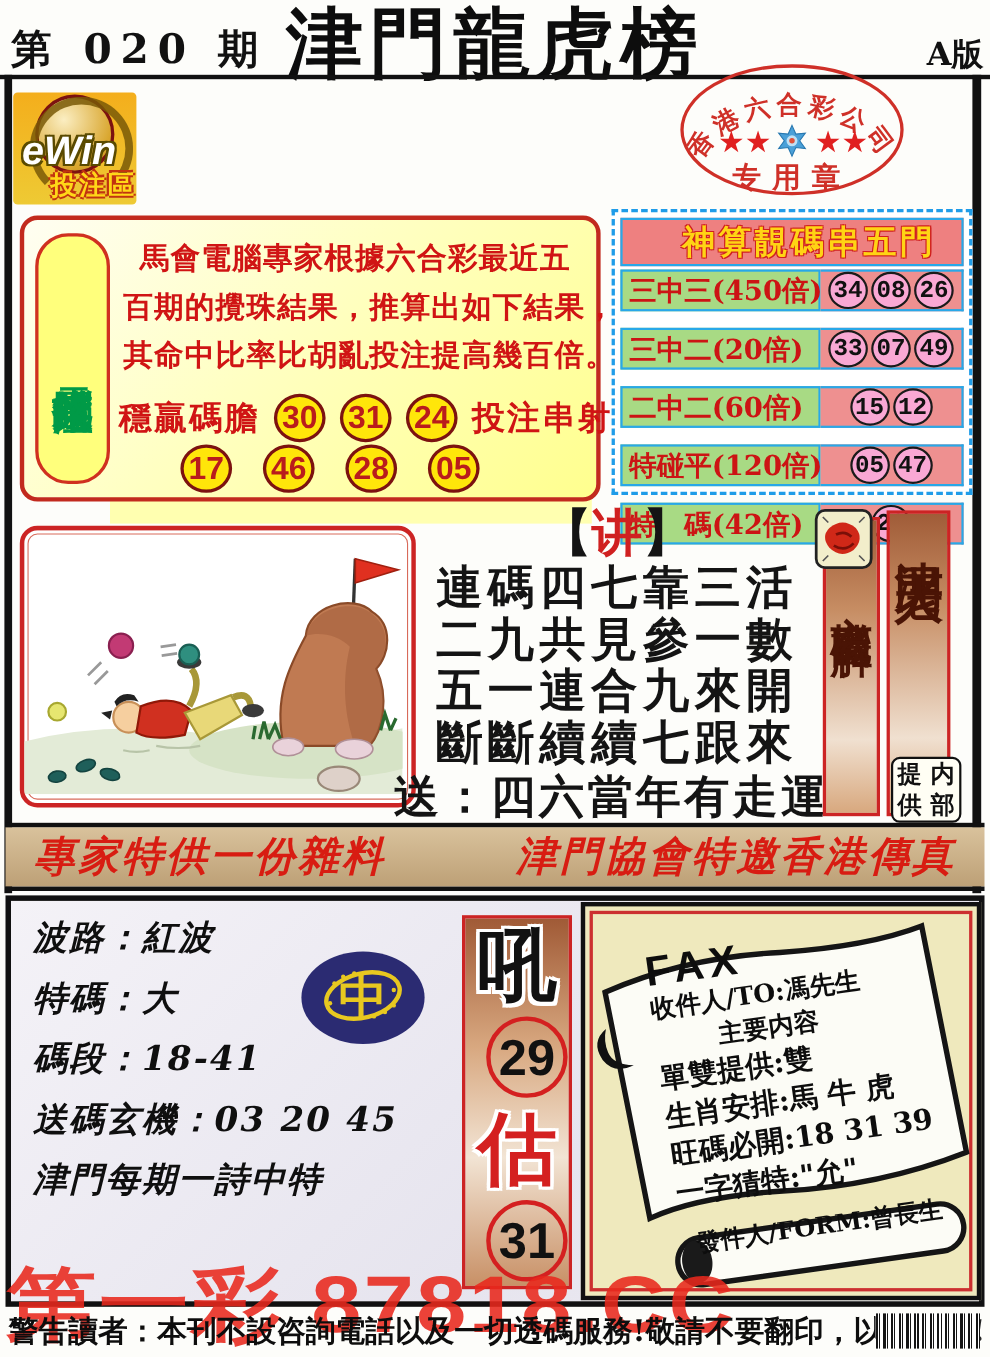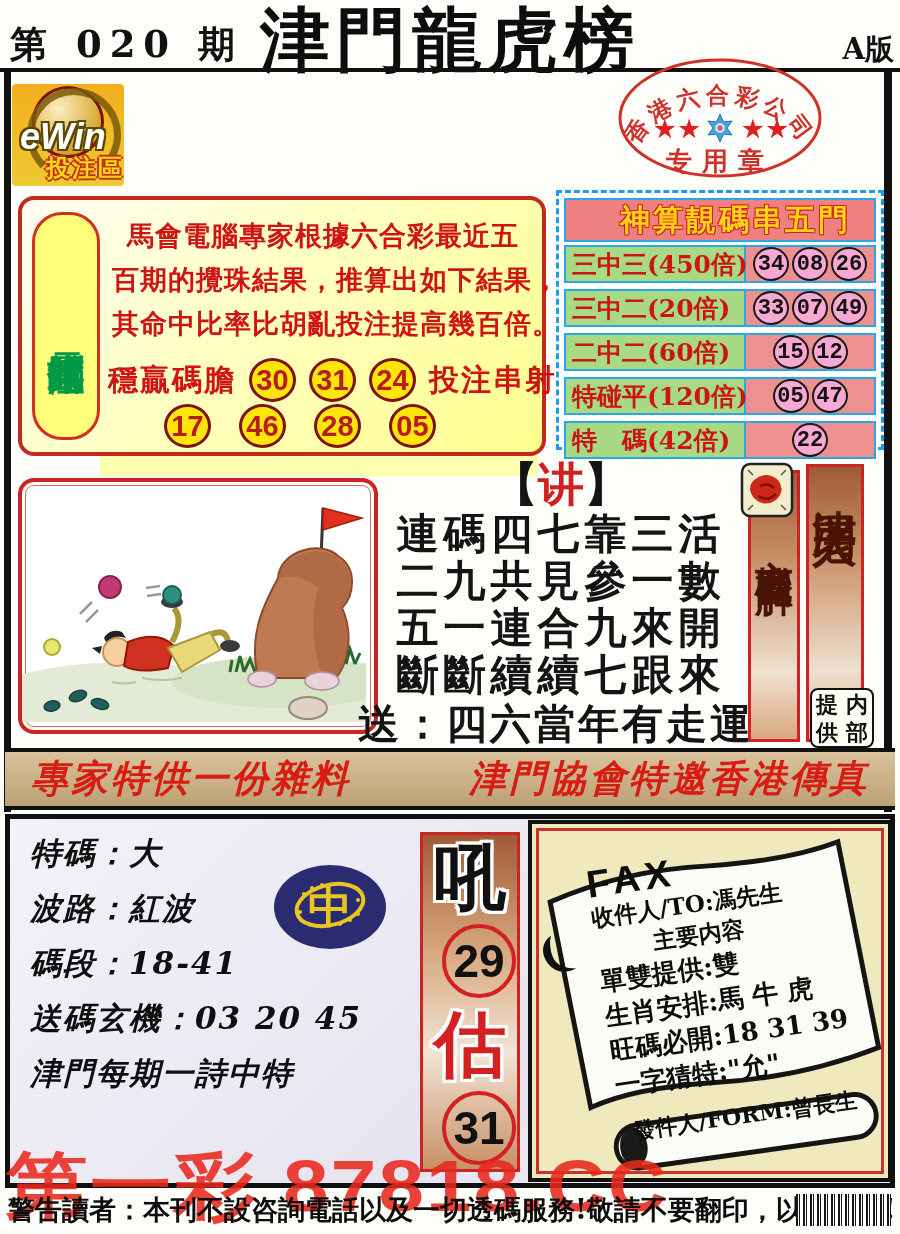--- a/index.html
+++ b/index.html
@@ -51,21 +51,21 @@
         color:#b91c1c;font-weight:900;font-size:29px;display:inline-flex;align-items:center;
         justify-content:center;font-family:"Liberation Sans",sans-serif;box-sizing:border-box;}
 
   
   .odds{left:556px;top:190px;width:328px;height:260px;border:3px dashed #1f9ce8;background:#fff;
         padding:5px;box-sizing:border-box;}
   .otitle{height:44px;background:#ee8080;border:2px solid #28a8e8;display:flex;align-items:center;
         justify-content:center;font-size:30px;font-weight:900;letter-spacing:3px;color:#ffd414;
         text-shadow:-1px -1px 0 #d02020,1px -1px 0 #d02020,-1px 1px 0 #d02020,1px 1px 0 #d02020;
         margin-bottom:3px;box-sizing:border-box;padding-left:31px;}
-  .orow{display:flex;margin-bottom:6px;height:38px;}
+  .orow{display:flex;margin-bottom:15px;height:38px;}
   .olabel{width:182px;background:#a8da84;border:2px solid #28a8e8;color:#cc1414;font-weight:900;
         font-size:25px;display:flex;align-items:center;padding-left:6px;box-sizing:border-box;
         white-space:nowrap;}
   .ocell{flex:1;background:#ee9090;border:2px solid #28a8e8;border-left:none;display:flex;
         align-items:center;justify-content:center;gap:3px;box-sizing:border-box;}
   .tball{width:36px;height:34px;border-radius:50%;background:#f9a8d4;border:2px solid #1a1a1a;
         color:#111;font-weight:900;font-size:22px;display:inline-flex;align-items:center;
         justify-content:center;font-family:Liberation Mono, monospace;box-sizing:border-box;}
 
   
@@ -315,22 +315,22 @@
     </div>
 
   <div class="abs banner">
     <span>專家特供一份雜料</span>
     <span>津門協會特邀香港傳真</span>
   </div>
 
   <div class="abs bottomframe"></div>
 
   <div class="abs info">
+      <span class="info-line">波路：紅波</span>
       <span class="info-line">特碼：大</span>
-      <span class="info-line">波路：紅波</span>
       <span class="info-line">碼段：18-41</span>
       <span class="info-line">送碼玄機：03 20 45</span>
       <span class="info-line">津門每期一詩中特</span>
     </div>
 
   <svg class="abs orglogo" viewBox="0 0 120 94">
     <ellipse cx="60" cy="47" rx="56" ry="42" fill="#2b2b72"></ellipse>
     <ellipse cx="60" cy="45" rx="34" ry="20" fill="none" stroke="#e8c820" stroke-width="4" transform="rotate(-14 60 45)"></ellipse>
     <text x="60" y="62" text-anchor="middle" font-size="44" font-weight="bold" fill="#e8c820" font-family="DejaVu Serif,serif">中</text>
     <g fill="#e8c820">

